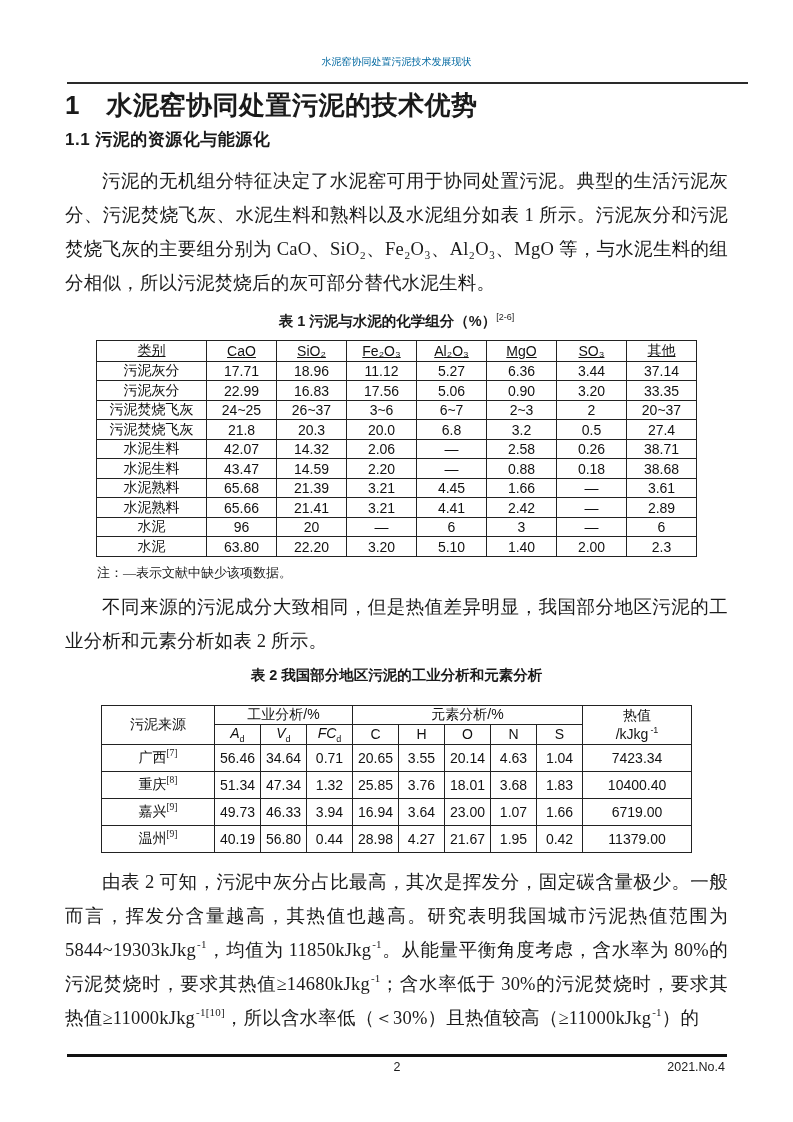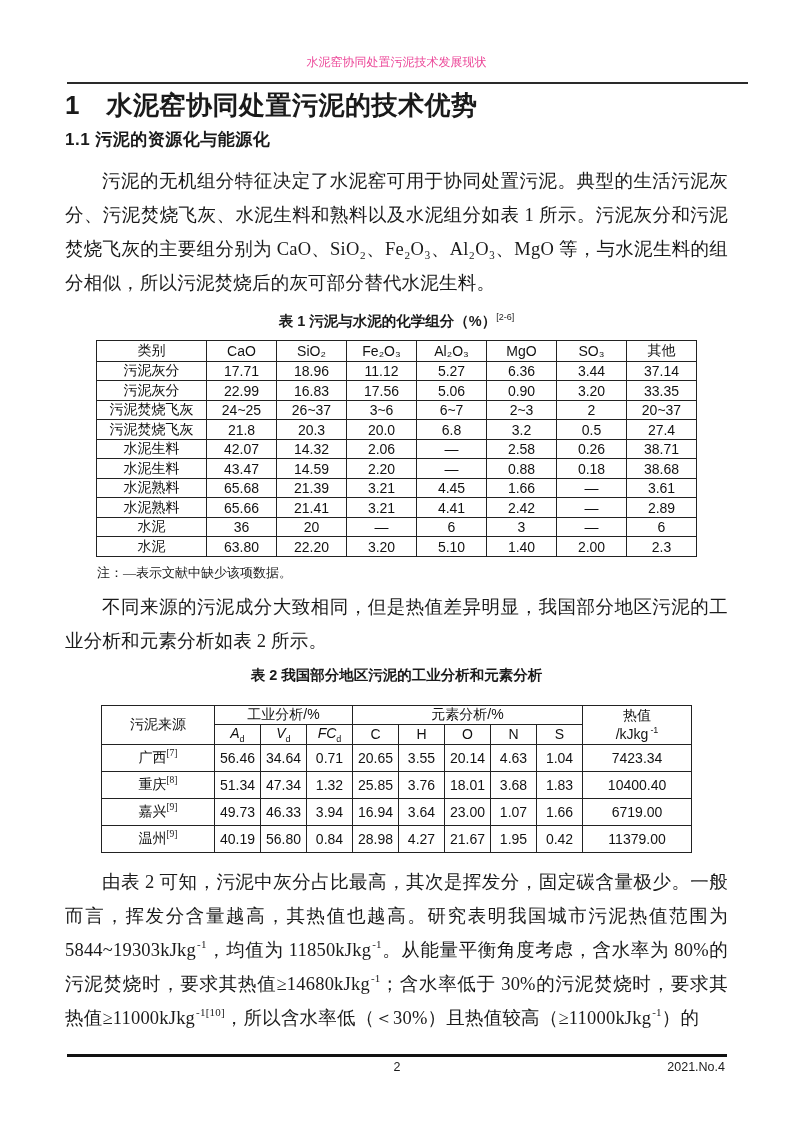--- a/index.html
+++ b/index.html
@@ -9,22 +9,22 @@
     width:793px; height:1122px;
     margin:0 auto;
     background:#ffffff;
     color:#1a1a1a;
     font-family:"Liberation Serif","DejaVu Serif",serif;
     padding:52px 65px 0 65px;
     overflow:hidden;
   }
   .header-title{
     text-align:center;
-    font-size:12px; line-height:20px;
-    color:#ec4899;
+    font-size:10px; line-height:20px;
+    color:#0369a1;
   }
   .header-rule{
     margin-top:10px; margin-left:2px; margin-right:-20px;
     border:none; border-top:2px solid #2a2a2a;
     height:0;
   }
   .h1{
     margin-top:7px;
     font-family:"Liberation Sans","DejaVu Sans",sans-serif;
     font-weight:bold; font-size:26px; line-height:28px;
@@ -58,21 +58,21 @@
     margin-left:auto; margin-right:auto;
     font-family:"Liberation Sans","DejaVu Sans",sans-serif;
     font-size:14px; color:#111;
   }
   td,th{
     border:1.6px solid #222;
     text-align:center; vertical-align:middle;
     font-weight:normal; padding:0;
   }
   .t1{ width:600px; margin-top:9px; }
-  .t1 th{ height:21px; }
+  .t1 th{ height:21px;text-decoration:underline; }
   .t1 td{ height:19.5px; }
   .t1 .cat{ font-family:"Liberation Serif","DejaVu Serif",serif; }
   .t1-note{
     margin-top:8px; margin-left:32px;
     font-size:13px; line-height:16px;
   }
   .t2{ width:590px; margin-top:20px; }
   .t2 th{ height:19px; font-size:14px; }
   .t2 td{ height:27px; }
   .t2 .src{ font-family:"Liberation Serif","DejaVu Serif",serif; }
@@ -210,21 +210,21 @@
           <td>65.66</td>
           <td>21.41</td>
           <td>3.21</td>
           <td>4.41</td>
           <td>2.42</td>
           <td>—</td>
           <td>2.89</td>
         </tr>
         <tr>
           <td class="cat">水泥</td>
-          <td>36</td>
+          <td>96</td>
           <td>20</td>
           <td>—</td>
           <td>6</td>
           <td>3</td>
           <td>—</td>
           <td>6</td>
         </tr>
         <tr>
           <td class="cat">水泥</td>
           <td>63.80</td>
@@ -312,21 +312,21 @@
           <td>3.64</td>
           <td>23.00</td>
           <td>1.07</td>
           <td>1.66</td>
           <td>6719.00</td>
         </tr>
         <tr>
           <td class="src">温州<sup>[9]</sup></td>
           <td>40.19</td>
           <td>56.80</td>
-          <td>0.84</td>
+          <td>0.44</td>
           <td>28.98</td>
           <td>4.27</td>
           <td>21.67</td>
           <td>1.95</td>
           <td>0.42</td>
           <td>11379.00</td>
         </tr>
       </tbody>
   </table>
 

